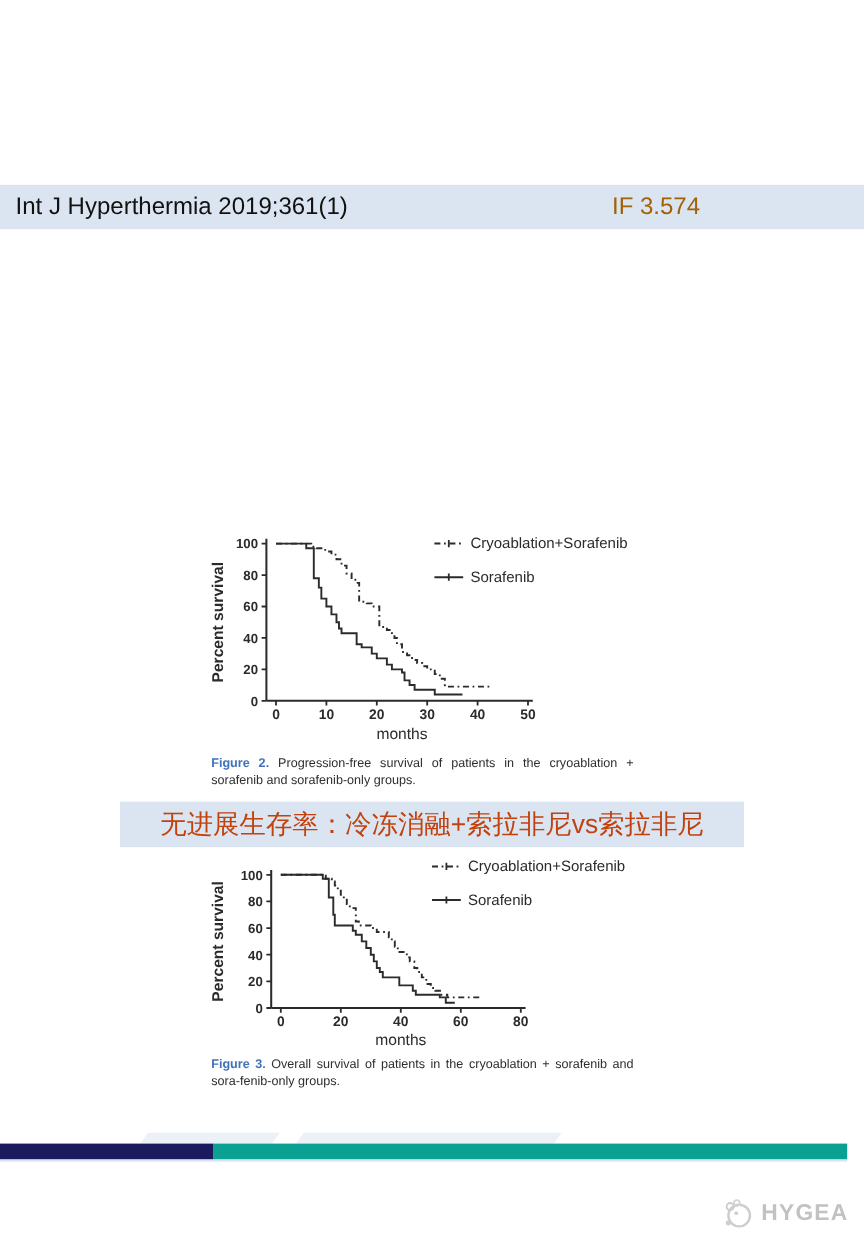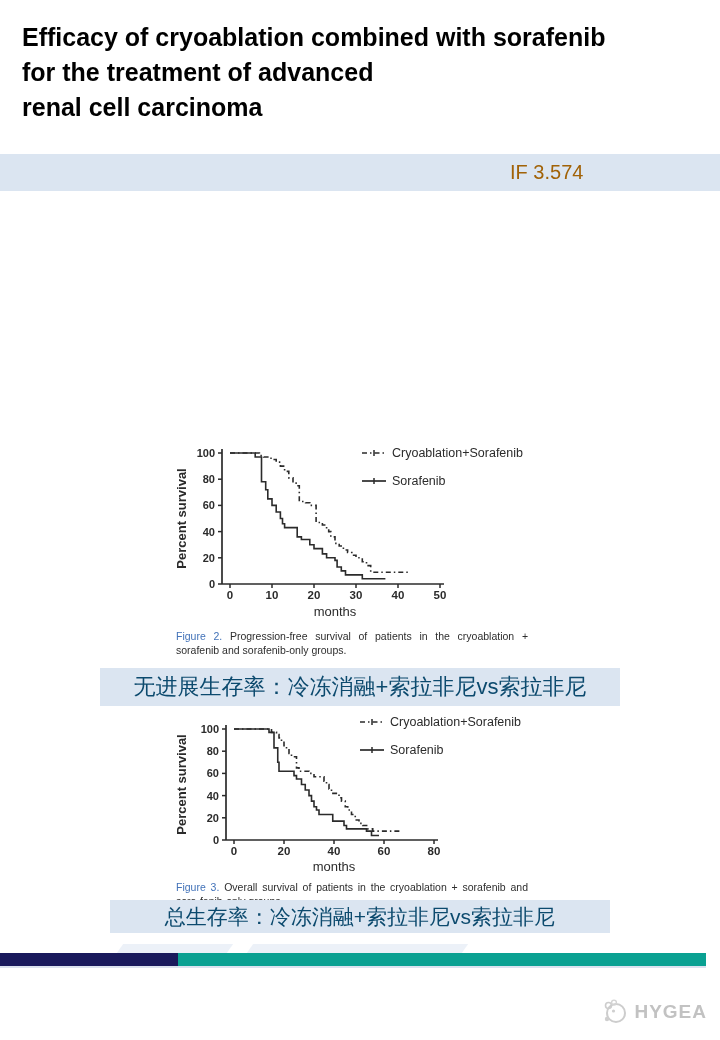--- a/index.html
+++ b/index.html
@@ -17,26 +17,26 @@
 
   
   .summary-box{position:absolute;left:12px;top:215px;width:696px;height:190px;background:#dbe5f1;}
   .summary-box .txt{margin:13px 18px 0 18px;font-size:22px;line-height:45px;color:#000;
                     text-indent:2em;text-align:justify;}
 
   
   .figure{position:absolute;left:172px;width:372px;}
   .figure svg{display:block;}
   .fig-caption{width:352px;margin:4px 0 0 4px;font-size:10.5px;line-height:1.35;color:#2e2e2e;text-align:justify;}
-  .fig-label{color:#4272b8;font-weight:normal;}
+  .fig-label{color:#4272b8;font-weight:bold;}
   .fig1{top:437px;}
   .fig2{top:712px;}
 
   
-  .caption-bar{position:absolute;background:#dbe5f1;color:#0c4a6e;text-align:center;}
+  .caption-bar{position:absolute;background:#dbe5f1;color:#c2410c;text-align:center;}
   .caption-bar-1{left:100px;top:668px;width:520px;height:38px;font-size:22px;line-height:38px;}
   .caption-bar-2{left:110px;top:900px;width:500px;height:33px;font-size:21px;line-height:33px;}
 
   
   .deco-1,.deco-2{position:absolute;top:944px;height:9px;background:#dde6f3;opacity:.55;transform:skewX(-35deg);}
   .deco-1{left:120px;width:110px;}
   .deco-2{left:250px;width:215px;}
   .footer-bar{position:absolute;left:0;top:953px;width:706px;height:13px;border-bottom:2px solid #dbe2ef;}
   .footer-bar .navy{position:absolute;left:0;top:0;width:178px;height:13px;background:#1a1a5c;}
   .footer-bar .teal{position:absolute;left:178px;top:0;width:528px;height:13px;background:#0aa192;}
@@ -44,25 +44,23 @@
         font-weight:bold;font-size:28px;color:#27307e;letter-spacing:1px;}
   .logo .cross{display:inline-block;color:#e32219;font-size:15px;transform:translateY(-11px);margin-left:1px;}
   .watermark{position:absolute;right:13px;top:998px;display:flex;align-items:center;gap:5px;}
   .watermark .wm-text{font-size:19px;color:#c2c2c2;letter-spacing:1px;font-weight:600;}
 </style>
 </head>
 <body>
 
 <div class="slide">
 
-  <div class="title">Efficacy of cryoablation combined with sorafenib
-for the treatment of advanced
-renal cell carcinoma</div>
 
   <div class="journal-bar">
+    <span class="cite">Int J Hyperthermia 2019;361(1)</span>
     <span class="if">IF 3.574</span>
   </div>
 
 
   <div class="figure fig1">
     <svg id="chart0" width="372" height="188" viewBox="0 0 372 188">
         <line x1="50" y1="12" x2="50" y2="147" stroke="#2b2b2b" stroke-width="1.7"></line>
         <line x1="50" y1="147" x2="272" y2="147" stroke="#2b2b2b" stroke-width="1.7"></line>
         <line x1="50" y1="147" x2="46" y2="147" stroke="#2b2b2b" stroke-width="1.5"></line>
         <text x="43" y="151" text-anchor="end" font-size="11" font-weight="bold" fill="#2b2b2b">0</text>
@@ -143,21 +141,20 @@
         <line x1="188" y1="38" x2="212" y2="38" stroke="#2b2b2b" stroke-width="1.7"></line>
         <line x1="200" y1="35" x2="200" y2="41" stroke="#2b2b2b" stroke-width="1.5"></line>
         <text x="218" y="42" font-size="12.5" fill="#2b2b2b">Sorafenib</text>
       </svg>
     <div class="fig-caption">
       <span class="fig-label">Figure 3.</span>
       <span>Overall survival of patients in the cryoablation + sorafenib and sora-fenib-only groups.</span>
     </div>
   </div>
 
-  <div class="caption-bar caption-bar-2">总生存率：冷冻消融+索拉非尼vs索拉非尼</div>
 
   <div class="deco-1"></div>
   <div class="deco-2"></div>
 
   <div class="footer-bar">
     <div class="navy"></div>
     <div class="teal"></div>
   </div>
 
 

